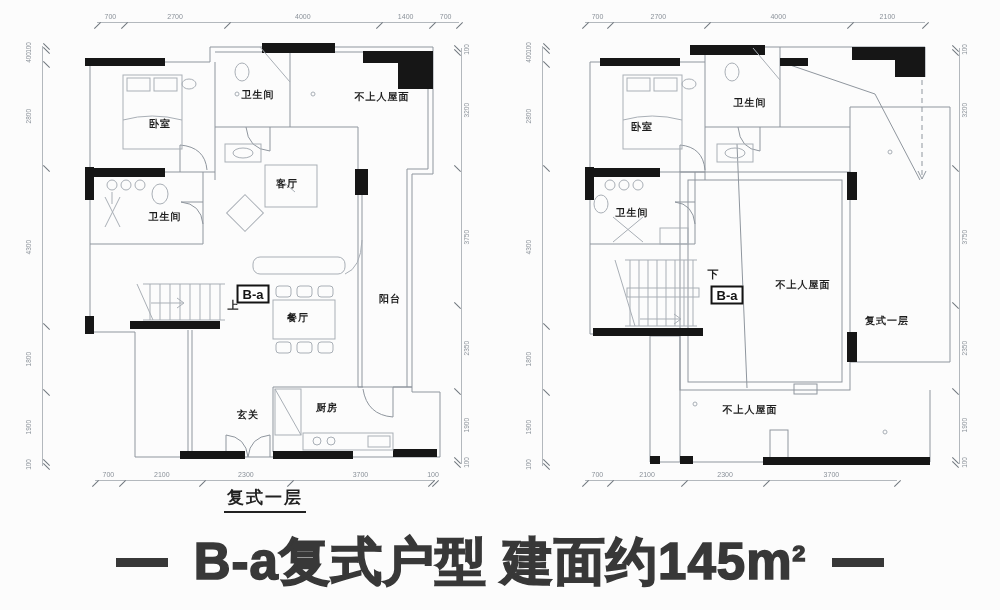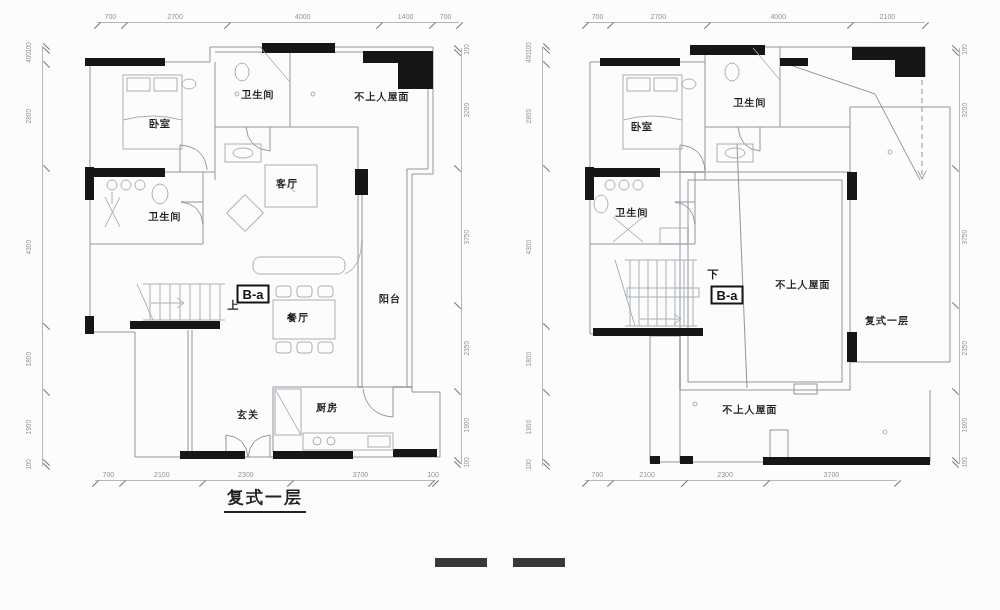--- a/index.html
+++ b/index.html
@@ -355,14 +355,15 @@
     <div class="marker" style="left:142px;top:263px;">B-a</div>
     <div class="rlabel" style="left:218px;top:253px;">不上人屋面</div>
     <div class="rlabel" style="left:302px;top:289px;">复式一层</div>
     <div class="rlabel" style="left:165px;top:378px;">不上人屋面</div>
   </div>
 
 </div>
 
 <div class="title">
   <span class="tdash"></span>
+  <span class="tmain"><span>B-a复式户型 建面约145m</span><sup>2</sup></span>
   <span class="tdash"></span>
 </div>
 
 </body></html>

